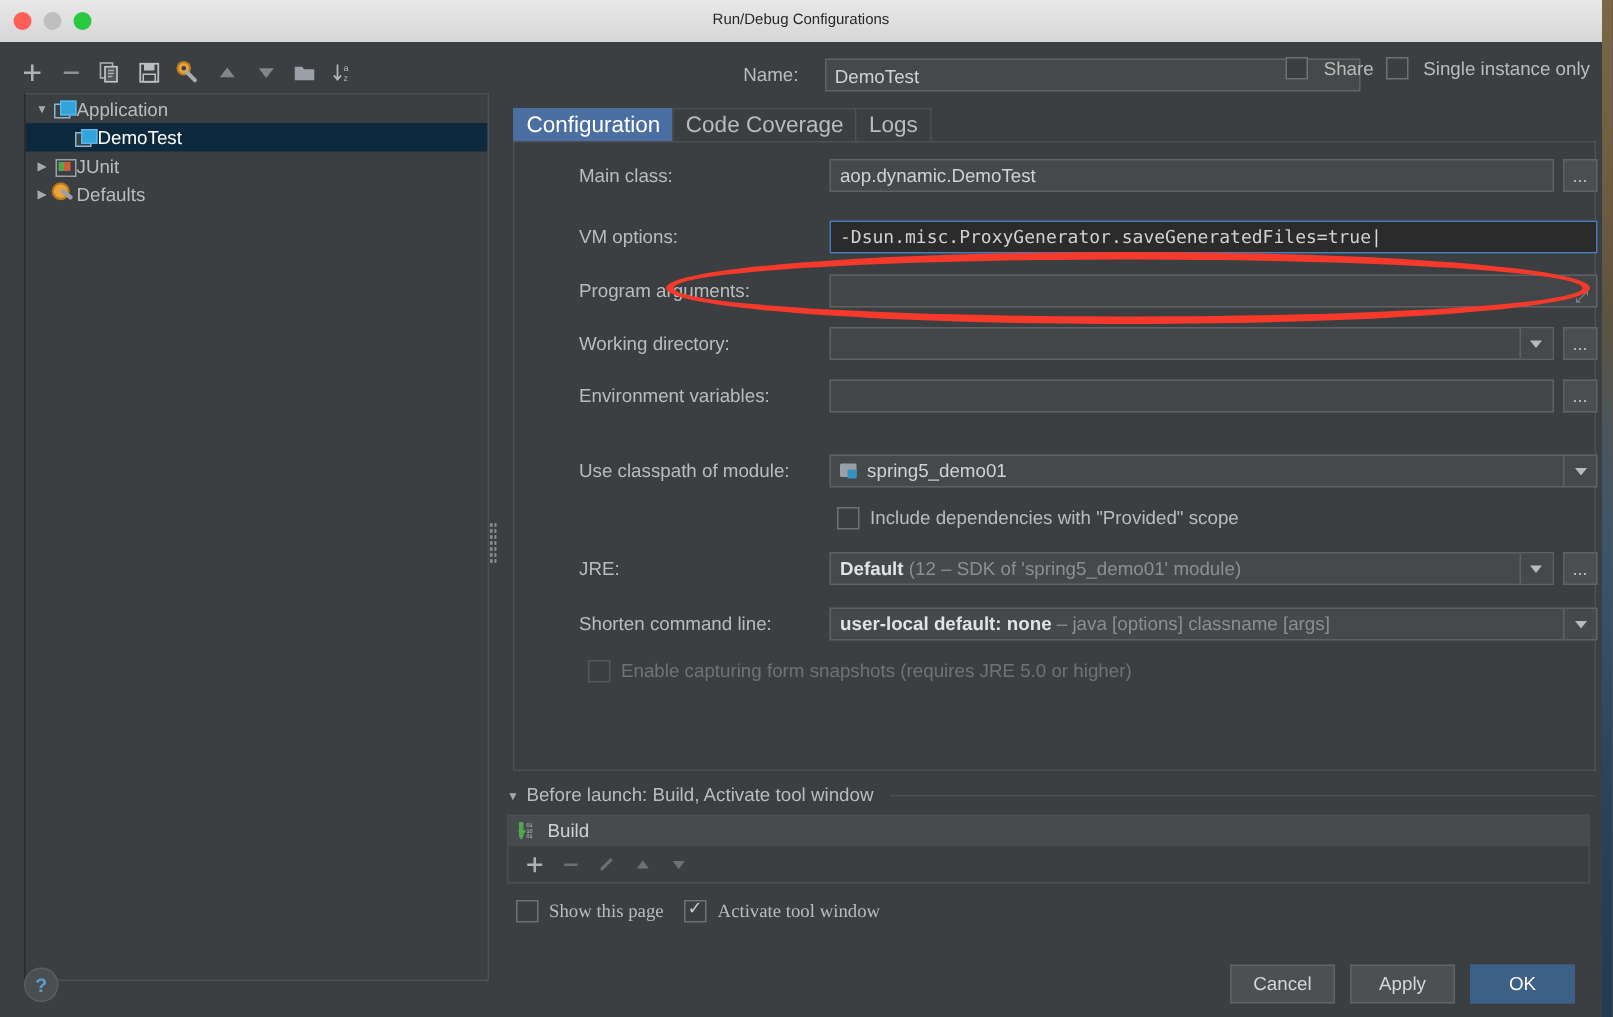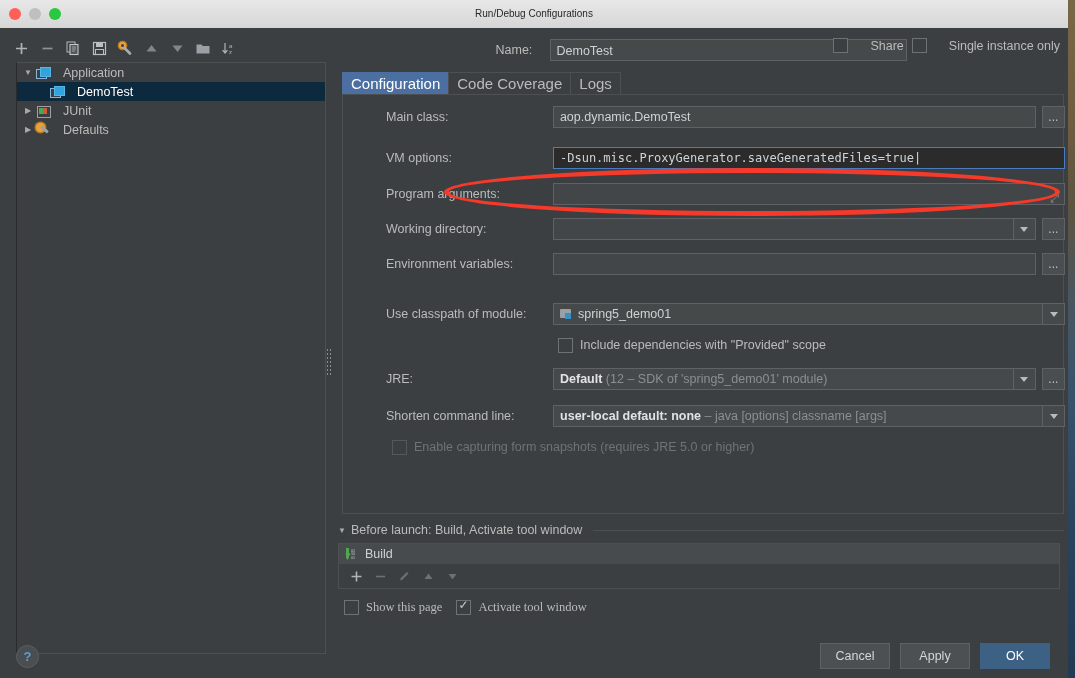--- a/index.html
+++ b/index.html
@@ -91,21 +91,21 @@
   }
   .tree-row.sel {
     background: #0d293e;
     color: #ffffff;
   }
   .tri {
     width: 14px; text-align: center;
     font-size: 8px; color: #a9a9a9;
     flex: 0 0 14px;
   }
-  .tree-label { margin-left: 12px; }
+  .tree-label { margin-left: 0; }
   .tree-ico { width: 16px; height: 16px; display:inline-block; position: relative; flex: 0 0 16px;}
 
   
   .ico-app::before {
     content: ""; position: absolute;
     left: 1px; top: 4px; width: 9px; height: 8px;
     border: 1.5px solid #8ab4d8; background: #3c3f41;
   }
   .ico-app::after {
     content: ""; position: absolute;
@@ -177,21 +177,21 @@
     width: 13px; height: 13px;
     border: 1px solid #6e7274;
     background: #3c3f41;
     display:inline-block; position:relative;
     flex: 0 0 13px;
   }
   .cbox.checked::after {
     content:"✓"; position:absolute; left:1px; top:-3px;
     font-size:12px; color:#c8cbcd;
   }
-  .cb-item { display:flex; align-items:center; gap:22px; font-size:12.5px; color:#bbbbbb;}
+  .cb-item { display:flex; align-items:center; gap:10px; font-size:12.5px; color:#bbbbbb;}
 
   
   #tabs {
     position:absolute; left: 6px; top: 44px;
     display:flex; align-items:flex-end; height: 22px;
   }
   .tab {
     font-size:15px; color:#bbbbbb;
     padding: 3px 8px 3px 8px;
     border:1px solid #4d5052;

